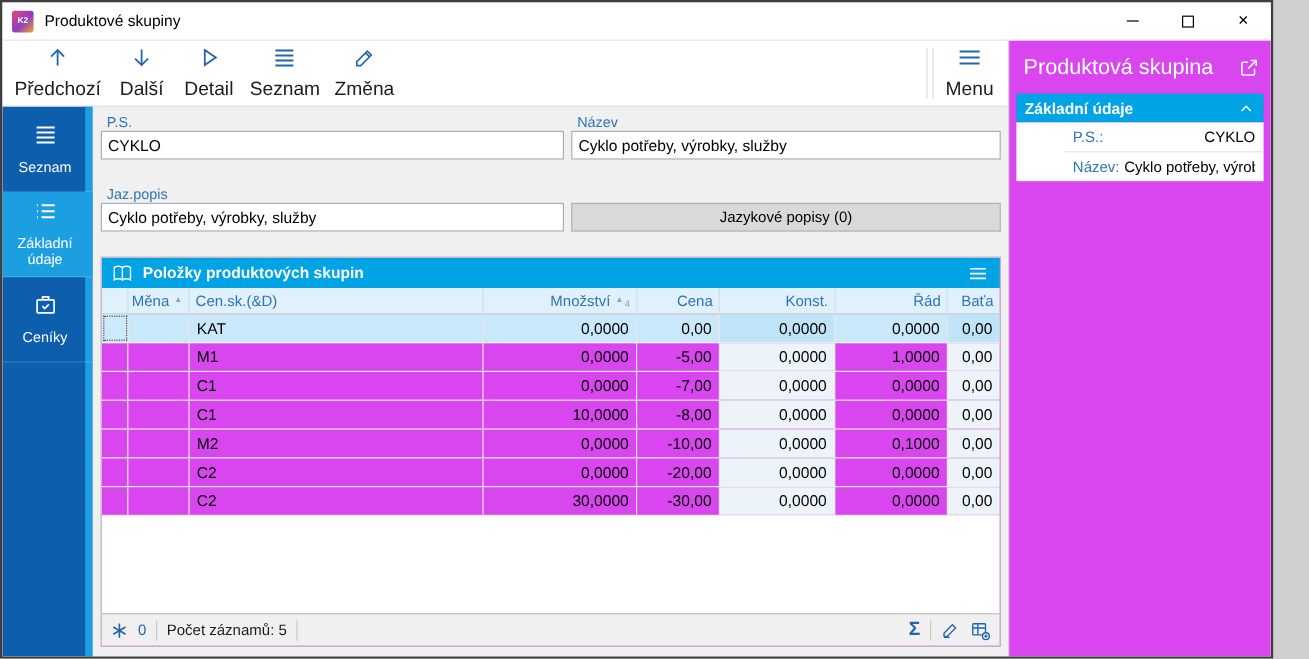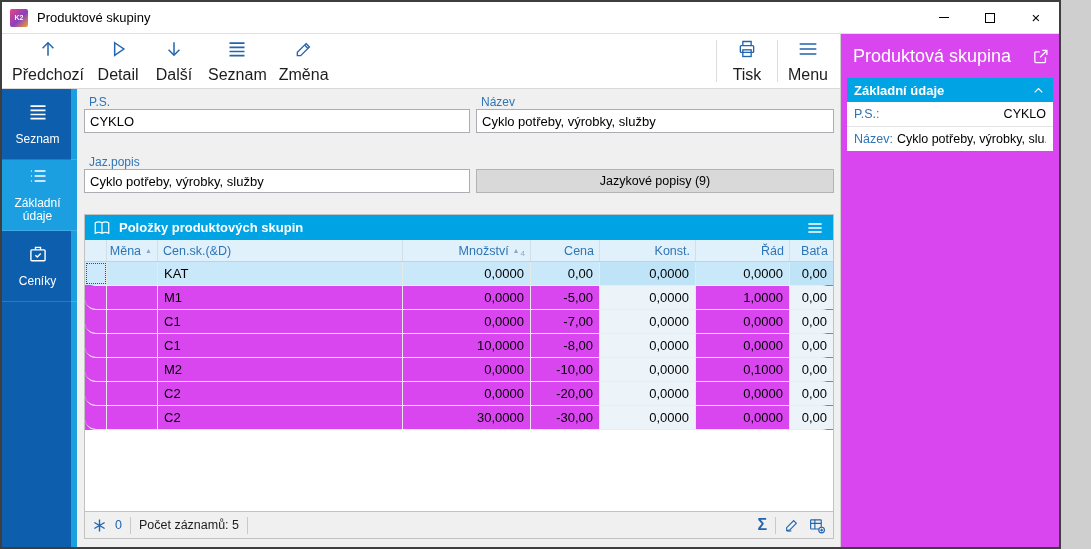--- a/index.html
+++ b/index.html
@@ -44,40 +44,40 @@
   
   .grid-box { margin-top:21px; margin-bottom:8px; flex:1; min-height:0; border:1px solid #c2c2c2; background:#d946ef; display:flex; flex-direction:column; }
   .grid-title { height:25px; flex:0 0 25px; background:#00a3e3; color:#fff; display:flex; align-items:center; gap:7px; padding:0 7px; font-size:13px; font-weight:bold; }
   .grid-title .spacer { flex:1; }
   .gcols { display:grid; grid-template-columns:22px 51px 245px 128px 69px 96px 94px 1fr; }
   .grid-header { height:22px; background:#e0f1fc; color:#2e75b6; font-size:12.5px; border-bottom:1px solid #cfcfcf; align-items:center; }
   .gh { height:100%; display:flex; align-items:center; padding:0 5px; border-right:1px solid #cfe0ec; white-space:nowrap; overflow:hidden; }
   .gh.right { justify-content:flex-end; }
   .sort-tri { font-size:7px; color:#8aa8c8; margin-left:4px; }
   .sort-num { font-size:8px; color:#8aa8c8; margin-left:1px; align-self:flex-end; padding-bottom:3px; }
-  .grid-row { height:24px; font-size:13px; color:#000; border-bottom:1px solid #ececec; align-items:center;border-radius:11px; }
+  .grid-row { height:24px; font-size:13px; color:#000; border-bottom:1px solid #ececec; align-items:center; }
   .gc { height:100%; display:flex; align-items:center; padding:0 6px; border-right:1px solid #e8e8e8; white-space:nowrap; overflow:hidden; }
   .gc.num { justify-content:flex-end; }
   .gc.tint { background:#ecf4fa; }
   .grid-row.selected { background:#c9e8fa; }
   .grid-row.selected .gc.tint { background:#bfe3f7; }
   .grid-row.selected .c-sel { background:#cdeafc; outline:1px dotted #4a4a4a; outline-offset:-2px; }
   .grid-filler { flex:1; background:#fff; }
   .grid-footer { height:27px; flex:0 0 27px; background:#f0f0f0; border-top:1px solid #c2c2c2; display:flex; align-items:center; padding:0 7px; font-size:12.5px; color:#1d1d1d; gap:8px; }
   .ft-sep { width:1px; height:17px; background:#c9c9c9; }
   .ft-count { color:#2264ae; }
   .ft-right { margin-left:auto; display:flex; align-items:center; gap:8px; }
   .sigma { font-size:16px; font-weight:bold; color:#2264ae; }
   .ft-icon { color:#2264ae; display:flex; }
   
   .right-panel { width:218px; flex:0 0 218px; background:#d946ef; display:flex; flex-direction:column; }
   .rp-title { color:#fff; font-size:18px; font-weight:normal; padding:12px 10px 11px 12px; display:flex; align-items:center; justify-content:space-between; }
   .rp-card { margin:0 6px; }
   .rp-head { height:24px; background:#00a3e3; color:#fff; font-size:13px; font-weight:bold; display:flex; align-items:center; justify-content:space-between; padding:0 7px; }
-  .rp-body { background:#fff; }
+  .rp-body { background:#fff;padding-left:40px; }
   .rp-row { display:flex; align-items:center; padding:5px 7px; font-size:12.5px; border-bottom:1px solid #e4e4e4; gap:4px; }
   .rp-row:last-child { border-bottom:none; }
   .rp-label { color:#2e75b6; white-space:nowrap; }
   .rp-value { color:#000; white-space:nowrap; overflow:hidden; }
   .rp-row.spread { justify-content:space-between; }
 </style>
 </head>
 <body>
 
 <div class="window">
@@ -107,63 +107,53 @@
             <svg width="20" height="20" viewBox="0 0 24 24" fill="none" stroke="currentColor" stroke-width="1.8">
                 <path d="M12 20V5"></path>
                 <path d="M5.5 11 12 4.5 18.5 11"></path>
               </svg>
           </span>
           <span>Předchozí</span>
         </div>
         <div class="tb-btn">
           <span>
             <svg width="20" height="20" viewBox="0 0 24 24" fill="none" stroke="currentColor" stroke-width="1.8">
-                <path d="M8 4.5 19 12 8 19.5Z"></path>
-              </svg>
-          </span>
-          <span>Detail</span>
-        </div>
-        <div class="tb-btn">
-          <span>
-            <svg width="20" height="20" viewBox="0 0 24 24" fill="none" stroke="currentColor" stroke-width="1.8">
                 <path d="M12 4v15"></path>
                 <path d="M5.5 13 12 19.5 18.5 13"></path>
               </svg>
           </span>
           <span>Další</span>
+        </div>
+        <div class="tb-btn">
+          <span>
+            <svg width="20" height="20" viewBox="0 0 24 24" fill="none" stroke="currentColor" stroke-width="1.8">
+                <path d="M8 4.5 19 12 8 19.5Z"></path>
+              </svg>
+          </span>
+          <span>Detail</span>
         </div>
         <div class="tb-btn">
           <span>
             <svg width="22" height="20" viewBox="0 0 24 24" fill="none" stroke="currentColor" stroke-width="2">
                 <path d="M3 5h18M3 10h18M3 15h18M3 20h18"></path>
               </svg>
           </span>
           <span>Seznam</span>
         </div>
         <div class="tb-btn">
           <span>
             <svg width="20" height="20" viewBox="0 0 24 24" fill="none" stroke="currentColor" stroke-width="1.6">
                 <path d="M14.5 5.5l4 4L8 20H4v-4L14.5 5.5z"></path>
                 <path d="M13 7.5l3.5 3.5"></path>
               </svg>
           </span>
           <span>Změna</span>
         </div>
         <div class="tb-spacer"></div>
         <div class="tb-sep"></div>
-        <div class="tb-btn">
-          <span>
-            <svg width="22" height="20" viewBox="0 0 24 24" fill="none" stroke="currentColor" stroke-width="1.6">
-                <rect x="4" y="8" width="16" height="8" rx="1"></rect>
-                <path d="M7 8V3h10v5"></path>
-                <rect x="7" y="13" width="10" height="8"></rect>
-              </svg>
-          </span>
-          <span>Tisk</span>
-        </div>
         <div class="tb-sep"></div>
         <div class="tb-btn">
           <span>
             <svg width="24" height="20" viewBox="0 0 24 24" fill="none" stroke="currentColor" stroke-width="2">
                 <path d="M2 6h20M2 12h20M2 18h20"></path>
               </svg>
           </span>
           <span>Menu</span>
         </div>
       </div>
@@ -208,21 +198,21 @@
             </div>
             <div>
               <div class="fld-label">Název</div>
               <input class="fld-input" value="Cyklo potřeby, výrobky, služby" style="">
             </div>
             <div style="margin-top:20px;">
               <div class="fld-label">Jaz.popis</div>
               <input class="fld-input" value="Cyklo potřeby, výrobky, služby" style="">
             </div>
             <div style="margin-top:4px; display:flex; align-items:flex-end;">
-              <button class="lang-btn">Jazykové popisy (9)</button>
+              <button class="lang-btn">Jazykové popisy (0)</button>
             </div>
           </div>
 
           <div class="grid-box">
             <div class="grid-title">
               <span style="display:flex;">
                 <svg width="20" height="18" viewBox="0 0 24 24" fill="none" stroke="currentColor" stroke-width="1.6">
                     <path d="M3 5c3-1.6 6-1.6 9 0v14c-3-1.6-6-1.6-9 0V5z"></path>
                     <path d="M12 5c3-1.6 6-1.6 9 0v14c-3-1.6-6-1.6-9 0"></path>
                   </svg>

